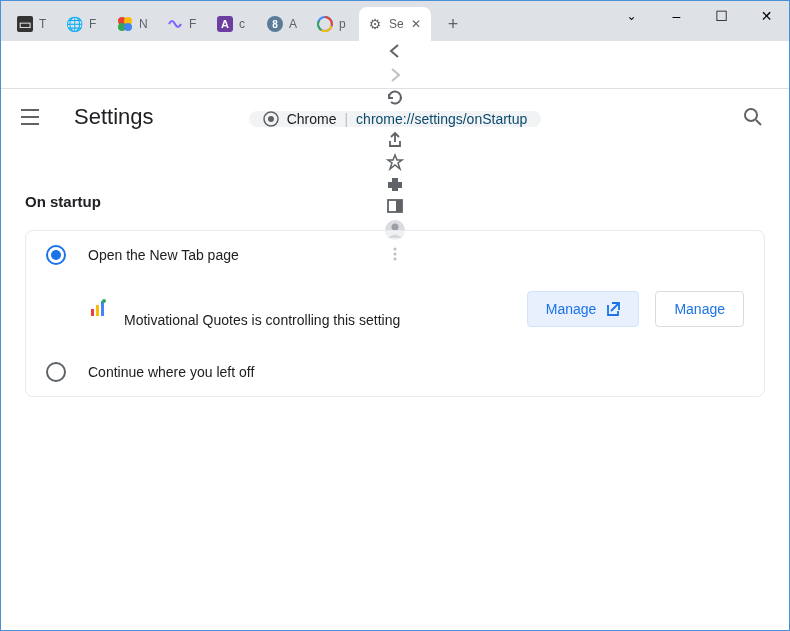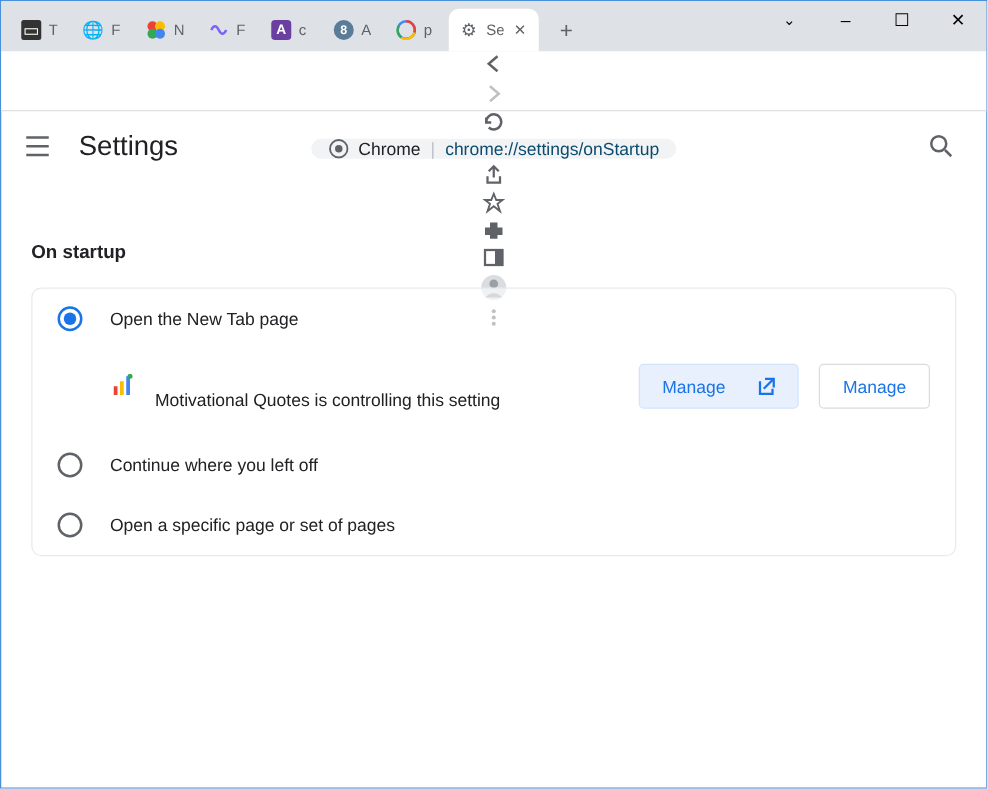--- a/index.html
+++ b/index.html
@@ -29,40 +29,40 @@
 
 .toolbar { height: 48px; background: #fff; display: flex; align-items: center; padding: 0 8px; gap: 4px; border-bottom: 1px solid #e0e0e0; flex-direction: column; }
 .tb-btn { width: 34px; height: 34px; display: flex; align-items: center; justify-content: center; color: #5f6368; border-radius: 50%; font-size: 18px; }
 .tb-btn.disabled { color: #bdc1c6; }
 .omnibox { flex: 1; height: 34px; background: #f1f3f4; border-radius: 17px; display: flex; align-items: center; padding: 0 14px; gap: 8px; font-size: 14px; color: #5f6368; margin: 0 8px; }
 .omnibox .origin { color: #202124; }
 .omnibox .path { color: #0c4a6e; }
 .omnibox-sep { color: #bdc1c6; }
 
 
-.settings-header { height: 56px; display: flex; align-items: center; padding: 0 20px; gap: 18px; border-bottom: 1px solid transparent; position: relative; z-index: 2; }
+.settings-header { height: 56px; display: flex; align-items: center; padding: 0 20px; gap: 29px; border-bottom: 1px solid transparent; position: relative; z-index: 2; }
 .hamburger { width: 24px; height: 24px; display: flex; flex-direction: column; justify-content: center; gap: 5px; }
 .hamburger span { height: 2px; background: #5f6368; width: 18px; }
 .settings-title { font-size: 22px; color: #202124; font-weight: 400; }
 .settings-search { position: absolute; right: 24px; width: 24px; height: 24px; display:flex; align-items:center; justify-content:center; }
 
 
 .content { padding: 20px 24px; position: relative; z-index: 2; }
 .section-title { font-size: 15px; color: #202124; margin: 28px 0 20px 0; font-weight: 700; }
 .card { border: 1px solid #e8eaed; border-radius: 8px; background: rgba(255,255,255,0.6); padding: 0 0; }
 .row { display: flex; align-items: center; padding: 14px 20px; gap: 22px; min-height: 48px; }
 .radio { width: 20px; height: 20px; border: 2px solid #5f6368; border-radius: 50%; position: relative; flex-shrink: 0; }
 .radio.selected { border-color: #1a73e8; }
 .radio.selected::after { content: ''; position: absolute; top: 3px; left: 3px; width: 10px; height: 10px; background: #1a73e8; border-radius: 50%; }
 .row-label { font-size: 14px; color: #202124; flex: 1; }
 
 .ext-row { display: flex; align-items: center; padding: 10px 20px 20px 62px; gap: 16px; }
 .ext-icon { width: 20px; height: 20px; display: inline-flex; align-items:center; justify-content:center; font-size:16px; }
 .ext-text { font-size: 14px; color: #202124; flex: 1; margin-top: 23px; }
-.btn { height: 36px; padding: 0 18px; border: 1px solid #dadce0; border-radius: 4px; background: #fff; font-size: 14px; color: #1a73e8; display: inline-flex; align-items: center; gap: 24px; cursor: pointer; }
+.btn { height: 36px; padding: 0 18px; border: 1px solid #dadce0; border-radius: 4px; background: #fff; font-size: 14px; color: #1a73e8; display: inline-flex; align-items: center; gap: 8px; cursor: pointer; }
 .btn.primary { background: #e8f0fe; border-color: #d2e3fc; }
 .launch-icon { width:16px; height:16px; }
 
 svg { display:block; }
 </style>
 </head>
 <body>
 
 <div class="watermark-circle"></div>
 <div class="watermark">PC</div>
@@ -237,20 +237,16 @@
             </svg>
         </button>
         <button class="btn">
           <span>Manage</span>
         </button>
       </div>
       <div class="row">
         <div class="radio"></div>
         <div class="row-label">Continue where you left off</div>
       </div>
-      <div class="row">
-        <div class="radio"></div>
-        <div class="row-label">Open a specific page or set of pages</div>
-      </div>
     </div>
   </div>
 
 </div>
 
 </body></html>

